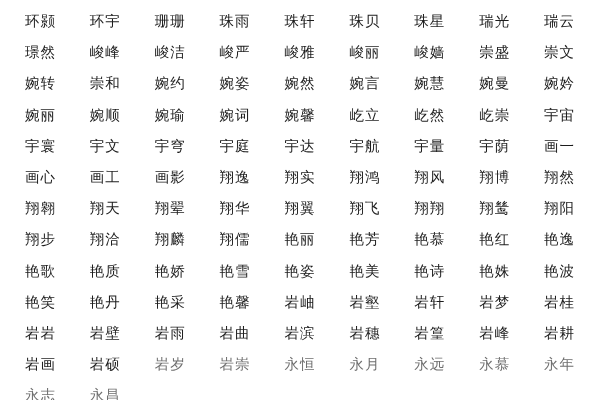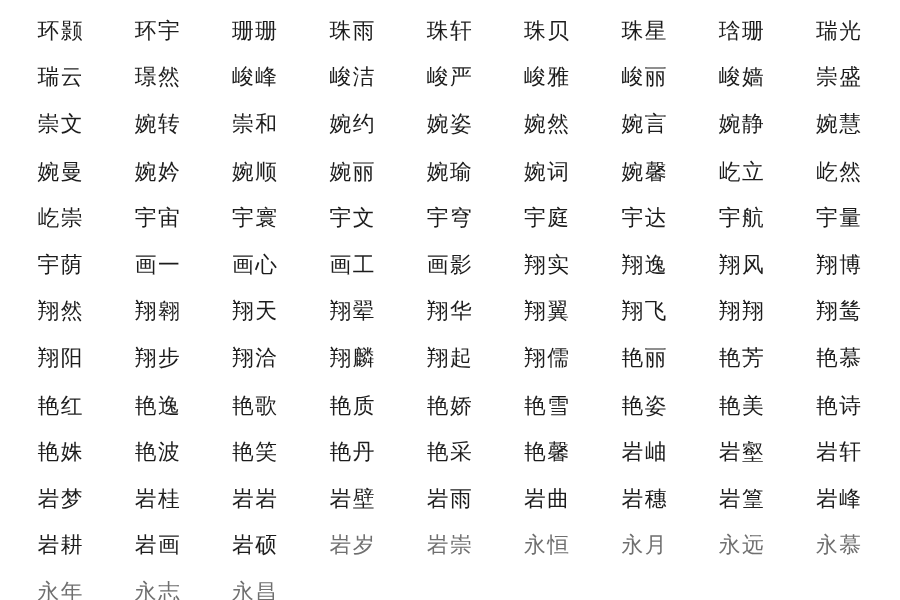--- a/index.html
+++ b/index.html
@@ -38,81 +38,79 @@
 <body>
 
 <div id="name-grid">
     <div class="grid-cell">环颢</div>
     <div class="grid-cell">环宇</div>
     <div class="grid-cell">珊珊</div>
     <div class="grid-cell">珠雨</div>
     <div class="grid-cell">珠轩</div>
     <div class="grid-cell">珠贝</div>
     <div class="grid-cell">珠星</div>
-    <div class="grid-cell">琀珊</div>
     <div class="grid-cell">瑞光</div>
     <div class="grid-cell">瑞云</div>
     <div class="grid-cell">璟然</div>
     <div class="grid-cell">峻峰</div>
     <div class="grid-cell">峻洁</div>
     <div class="grid-cell">峻严</div>
     <div class="grid-cell">峻雅</div>
     <div class="grid-cell">峻丽</div>
     <div class="grid-cell">峻嫱</div>
     <div class="grid-cell">崇盛</div>
     <div class="grid-cell">崇文</div>
     <div class="grid-cell">婉转</div>
     <div class="grid-cell">崇和</div>
     <div class="grid-cell">婉约</div>
     <div class="grid-cell">婉姿</div>
     <div class="grid-cell">婉然</div>
     <div class="grid-cell">婉言</div>
-    <div class="grid-cell">婉静</div>
     <div class="grid-cell">婉慧</div>
     <div class="grid-cell">婉曼</div>
     <div class="grid-cell">婉妗</div>
+    <div class="grid-cell">婉丽</div>
     <div class="grid-cell">婉顺</div>
-    <div class="grid-cell">婉丽</div>
     <div class="grid-cell">婉瑜</div>
     <div class="grid-cell">婉词</div>
     <div class="grid-cell">婉馨</div>
     <div class="grid-cell">屹立</div>
     <div class="grid-cell">屹然</div>
     <div class="grid-cell">屹崇</div>
     <div class="grid-cell">宇宙</div>
     <div class="grid-cell">宇寰</div>
     <div class="grid-cell">宇文</div>
     <div class="grid-cell">宇穹</div>
     <div class="grid-cell">宇庭</div>
     <div class="grid-cell">宇达</div>
     <div class="grid-cell">宇航</div>
     <div class="grid-cell">宇量</div>
     <div class="grid-cell">宇荫</div>
     <div class="grid-cell">画一</div>
     <div class="grid-cell">画心</div>
     <div class="grid-cell">画工</div>
     <div class="grid-cell">画影</div>
+    <div class="grid-cell">翔逸</div>
     <div class="grid-cell">翔实</div>
-    <div class="grid-cell">翔逸</div>
+    <div class="grid-cell">翔鸿</div>
     <div class="grid-cell">翔风</div>
     <div class="grid-cell">翔博</div>
     <div class="grid-cell">翔然</div>
     <div class="grid-cell">翔翱</div>
     <div class="grid-cell">翔天</div>
     <div class="grid-cell">翔翚</div>
     <div class="grid-cell">翔华</div>
     <div class="grid-cell">翔翼</div>
     <div class="grid-cell">翔飞</div>
     <div class="grid-cell">翔翔</div>
     <div class="grid-cell">翔鸶</div>
     <div class="grid-cell">翔阳</div>
     <div class="grid-cell">翔步</div>
     <div class="grid-cell">翔洽</div>
     <div class="grid-cell">翔麟</div>
-    <div class="grid-cell">翔起</div>
     <div class="grid-cell">翔儒</div>
     <div class="grid-cell">艳丽</div>
     <div class="grid-cell">艳芳</div>
     <div class="grid-cell">艳慕</div>
     <div class="grid-cell">艳红</div>
     <div class="grid-cell">艳逸</div>
     <div class="grid-cell">艳歌</div>
     <div class="grid-cell">艳质</div>
     <div class="grid-cell">艳娇</div>
     <div class="grid-cell">艳雪</div>
@@ -127,20 +125,21 @@
     <div class="grid-cell">艳馨</div>
     <div class="grid-cell">岩岫</div>
     <div class="grid-cell">岩壑</div>
     <div class="grid-cell">岩轩</div>
     <div class="grid-cell">岩梦</div>
     <div class="grid-cell">岩桂</div>
     <div class="grid-cell">岩岩</div>
     <div class="grid-cell">岩壁</div>
     <div class="grid-cell">岩雨</div>
     <div class="grid-cell">岩曲</div>
+    <div class="grid-cell">岩滨</div>
     <div class="grid-cell">岩穗</div>
     <div class="grid-cell">岩篁</div>
     <div class="grid-cell">岩峰</div>
     <div class="grid-cell">岩耕</div>
     <div class="grid-cell">岩画</div>
     <div class="grid-cell">岩硕</div>
     <div class="grid-cell dim">岩岁</div>
     <div class="grid-cell dim">岩崇</div>
     <div class="grid-cell dim">永恒</div>
     <div class="grid-cell dim">永月</div>

